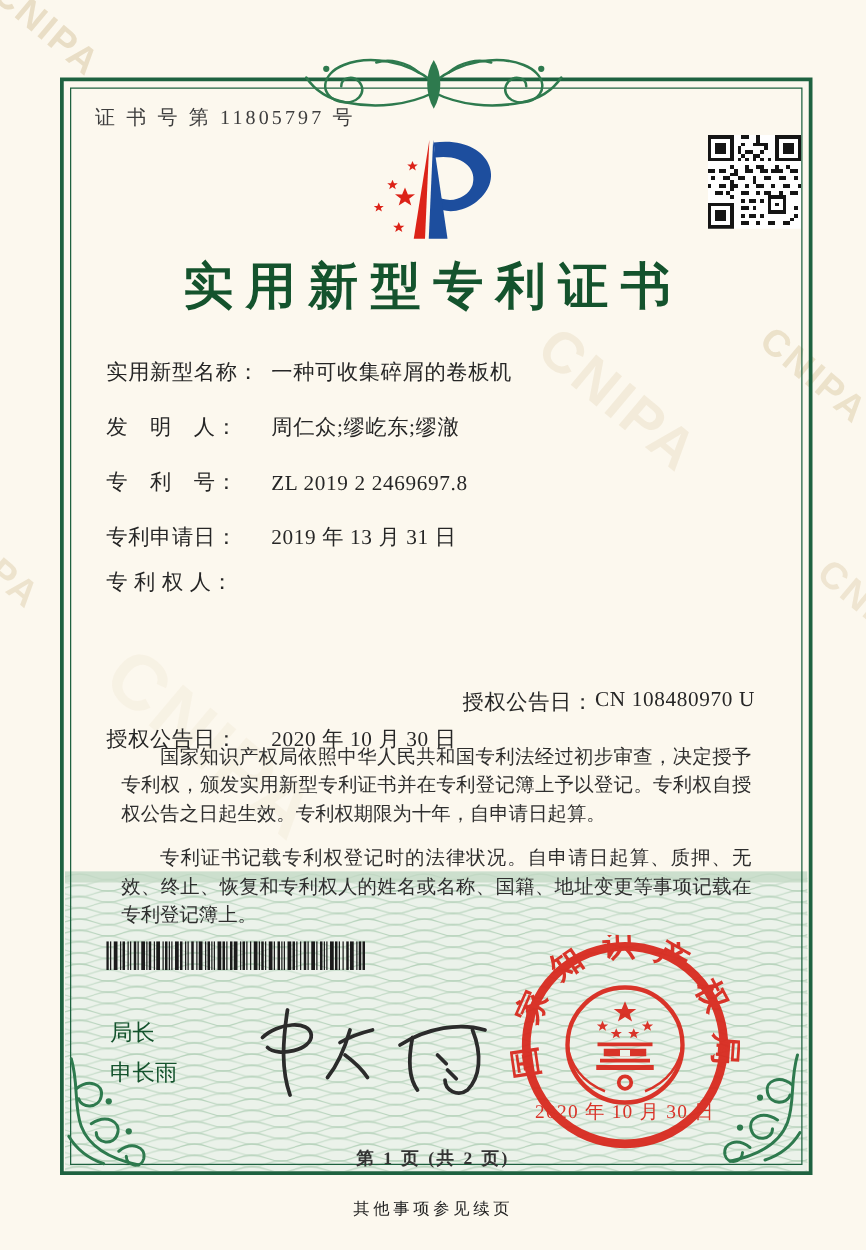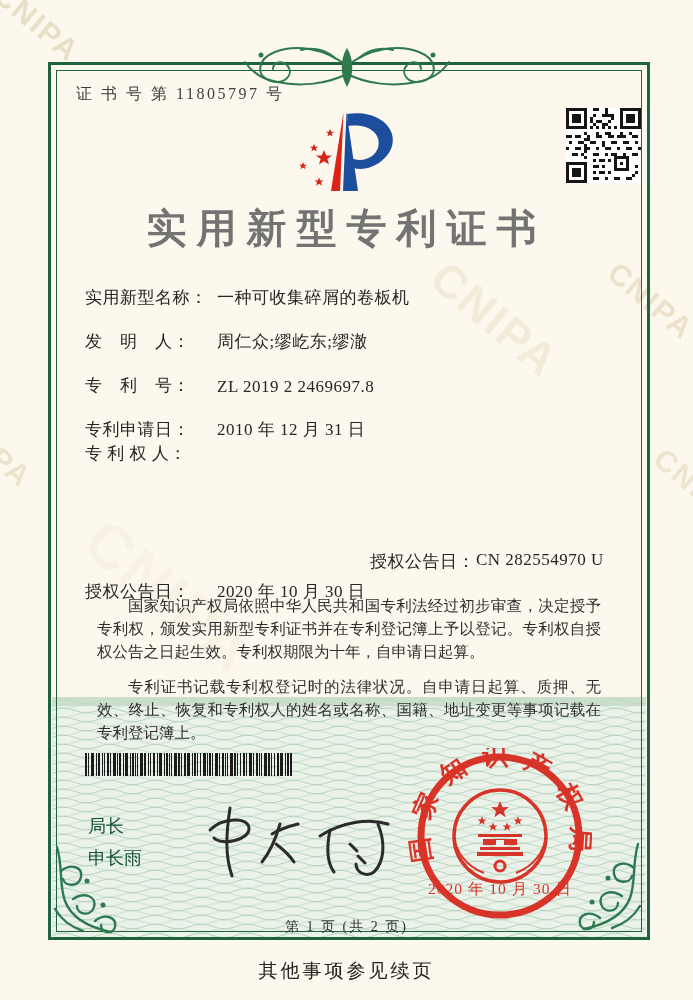--- a/index.html
+++ b/index.html
@@ -13,35 +13,35 @@
   .wm3{left:420px;top:292px;font-size:46px;opacity:.30;}
   .wm4{left:-62px;top:432px;font-size:30px;opacity:.5;}
   .wm5{left:646px;top:470px;font-size:30px;opacity:.45;}
   .wm6{left:70px;top:560px;font-size:62px;opacity:.14;}
   
   .bframe{position:absolute;left:48px;top:62px;width:596px;height:872px;border:3px solid #1e6240;}
   .bframe-inner{position:absolute;left:56px;top:70px;width:584px;height:860px;border:1px solid #1e6240;}
   
   .certno{position:absolute;left:76px;top:84px;font-size:16px;letter-spacing:2.5px;color:#3e3e3e;}
   .title{position:absolute;left:0;top:201px;width:100%;text-align:center;
-         font-size:40px;font-weight:700;letter-spacing:10px;color:#737373;}
+         font-size:40px;font-weight:700;letter-spacing:10px;color:#14532d;}
   .frow{position:absolute;left:85px;font-size:17px;color:#262626;display:flex;white-space:nowrap;}
   .flabel{width:132px;flex:none;letter-spacing:.5px;}
   .flabel.narrow{width:106px;}
   .fvalue{letter-spacing:.5px;}
-  .r0{top:286px;} .r1{top:330px;} .r2{top:374px;align-items:flex-end;} .r3{top:418px;justify-content:space-between;} .r4{top:442px;} .r5{top:506px;}
+  .r0{top:286px;} .r1{top:330px;} .r2{top:374px;align-items:flex-end;} .r3{top:418px;justify-content:space-between;} .r4{top:454px;} .r5{top:506px;}
   .r6{top:580px;} .r7{top:550px;left:370px;}
   .paras{position:absolute;left:85px;top:582px;width:528px;font-size:15.5px;
          line-height:23px;color:#2e2e2e;text-align:justify;}
   .paras p{margin:12px;text-indent:2em;}
   .director{position:absolute;left:88px;top:810px;font-size:18px;color:#14532d;line-height:32px;}
   .pageno{position:absolute;left:0;top:918px;width:693px;text-align:center;
-          font-size:14px;color:#333;letter-spacing:2px;}
+          font-size:14px;color:#333;letter-spacing:2px;font-weight:bold;}
   .contnote{position:absolute;left:0;top:958px;width:693px;text-align:center;
-            font-size:19px;color:#222;letter-spacing:3px;}
+            font-size:13px;color:#222;letter-spacing:3px;}
   
   .band{position:absolute;left:52px;top:697px;}
   .logo{position:absolute;left:286px;top:103px;}
   .qr{position:absolute;left:566px;top:108px;}
   .barcode{position:absolute;left:85px;top:753px;}
   .sig{position:absolute;left:192px;top:796px;}
   .seal{position:absolute;left:408px;top:748px;opacity:.93;}
   .orn-top{position:absolute;left:241px;top:40px;}
   .orn-bl{position:absolute;left:51px;top:845px;}
   .orn-br{position:absolute;left:552px;top:842px;transform:scaleX(-1);}
@@ -160,34 +160,34 @@
   <div class="frow r1">
     <span class="flabel">发　明　人：</span>
     <span class="fvalue">周仁众;缪屹东;缪澈</span>
   </div>
   <div class="frow r2">
     <span class="flabel">专　利　号：</span>
     <span class="fvalue">ZL 2019 2 2469697.8</span>
   </div>
   <div class="frow r3">
     <span class="flabel">专利申请日：</span>
-    <span class="fvalue">2010 年 12 月 31 日</span>
+    <span class="fvalue">2019 年 13 月 31 日</span>
   </div>
   <div class="frow r4">
     <span class="flabel">专 利 权 人：</span>
   </div>
   <div class="frow r5">
   </div>
   <div class="frow r6">
     <span class="flabel">授权公告日：</span>
     <span class="fvalue">2020 年 10 月 30 日</span>
   </div>
   <div class="frow r7">
     <span class="flabel narrow">授权公告日：</span>
-    <span class="fvalue">CN 282554970 U</span>
+    <span class="fvalue">CN 108480970 U</span>
   </div>
 
   <div class="paras">
     <p>国家知识产权局依照中华人民共和国专利法经过初步审查，决定授予专利权，颁发实用新型专利证书并在专利登记簿上予以登记。专利权自授权公告之日起生效。专利权期限为十年，自申请日起算。</p>
     <p>专利证书记载专利权登记时的法律状况。自申请日起算、质押、无效、终止、恢复和专利权人的姓名或名称、国籍、地址变更等事项记载在专利登记簿上。</p>
   </div>
 
   <svg class="barcode" width="210" height="23" viewBox="0 0 210 23">
     <path fill="#1b1b1b" d="M0,0h2v23H0z M3,0h1v23H3z M6,0h3v23H6z M11,0h1v23h-1z M13,0h2v23h-2z M17,0h1v23h-1z M19,0h1v23h-1z M22,0h2v23h-2z M25,0h1v23h-1z M28,0h3v23h-3z M32,0h1v23h-1z M34,0h2v23h-2z M38,0h1v23h-1z M40,0h3v23h-3z M45,0h1v23h-1z M47,0h2v23h-2z M50,0h1v23h-1z M52,0h1v23h-1z M55,0h3v23h-3z M59,0h2v23h-2z M63,0h1v23h-1z M65,0h1v23h-1z M68,0h2v23h-2z M72,0h1v23h-1z M74,0h3v23h-3z M79,0h1v23h-1z M81,0h2v23h-2z M84,0h1v23h-1z M86,0h1v23h-1z M89,0h3v23h-3z M93,0h2v23h-2z M96,0h1v23h-1z M99,0h2v23h-2z M102,0h3v23h-3z M107,0h1v23h-1z M109,0h2v23h-2z M112,0h1v23h-1z M115,0h1v23h-1z M118,0h3v23h-3z M122,0h1v23h-1z M124,0h2v23h-2z M127,0h1v23h-1z M130,0h3v23h-3z M134,0h1v23h-1z M137,0h2v23h-2z M140,0h1v23h-1z M142,0h1v23h-1z M145,0h3v23h-3z M149,0h2v23h-2z M152,0h1v23h-1z M155,0h1v23h-1z M158,0h2v23h-2z M161,0h1v23h-1z M164,0h3v23h-3z M168,0h1v23h-1z M171,0h2v23h-2z M174,0h1v23h-1z M176,0h1v23h-1z M179,0h3v23h-3z M183,0h2v23h-2z M186,0h1v23h-1z M189,0h1v23h-1z M192,0h2v23h-2z M195,0h3v23h-3z M200,0h1v23h-1z M202,0h2v23h-2z M205,0h2v23h-2z"></path>
   </svg>

